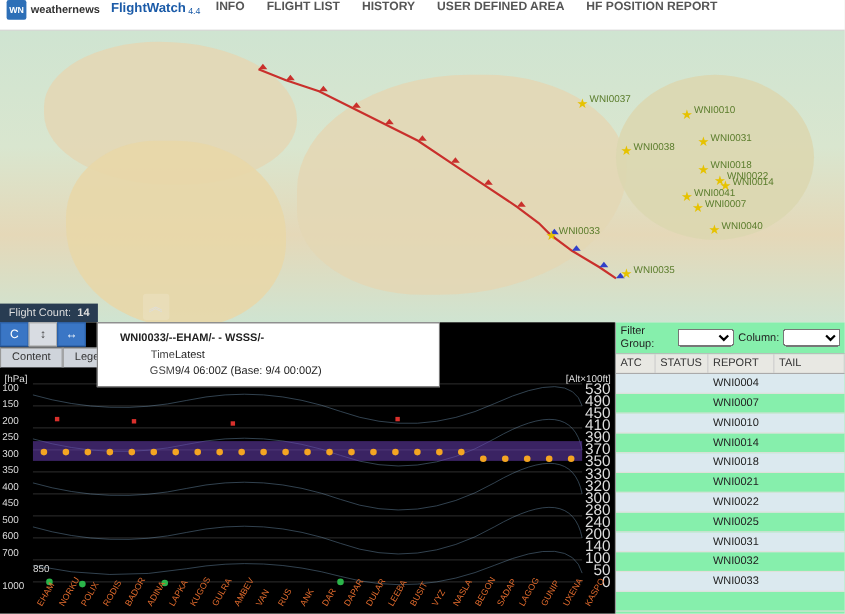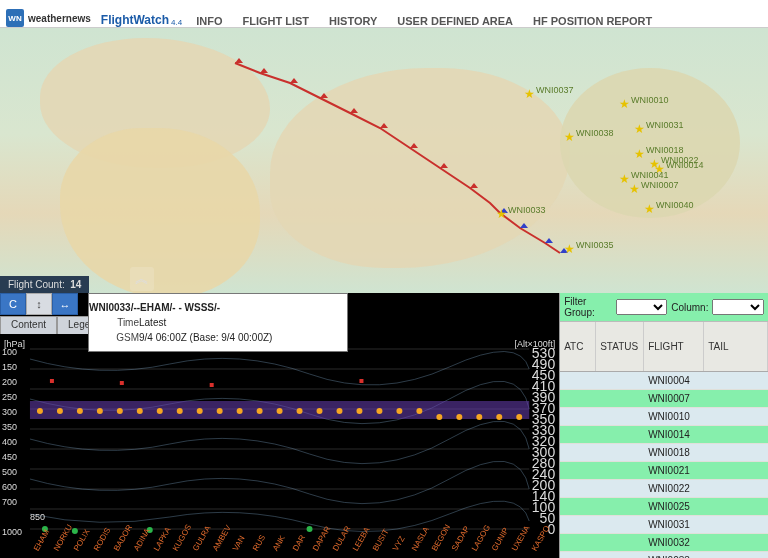--- a/index.html
+++ b/index.html
@@ -1,18 +1,18 @@
 <!DOCTYPE html>
 <html><head>
 <meta charset="utf-8">
 <style>
   * { margin:0; padding:0; box-sizing:border-box; font-family: Arial, Helvetica, sans-serif; }
   body { width:768px; height:558px; background:#e8ece6; overflow:hidden; font-size:11px; color:#222; }
   
-  .topbar { height:28px; background:#fff; border-bottom:1px solid #ccc; display:flex; align-items:flex-end; padding:0 6px; }
+  .topbar { height:28px; background:#fff; border-bottom:1px solid #ccc; display:flex; align-items:flex-start; padding:0 6px; }
   .logo-box { display:flex; align-items:center; margin-right:10px; }
   .logo-sq { width:18px; height:18px; background:#2d6fb7; color:#fff; font-size:8px; font-weight:bold; display:flex; align-items:center; justify-content:center; border-radius:2px; margin-right:4px;}
   .logo-txt { font-size:10px; color:#333; font-weight:600; }
   .appname { color:#1b5ba8; font-weight:600; font-size:12px; margin-right:2px; }
   .appver  { color:#1b5ba8; font-size:8px; margin-right:14px; margin-top:6px;}
   .navitem { color:#555; font-size:11px; font-weight:600; margin-right:20px; cursor:pointer; }
   
   .map-wrap { position:relative; height:265px; background:linear-gradient(180deg,#cfe4d1 0%, #d9e6cf 40%, #e5d8b8 70%, #cfe4d1 100%); overflow:hidden; }
   .landmass { position:absolute; background:#e3d7b5; opacity:.9; border-radius:40% 50% 60% 40%; }
   .flight-label { position:absolute; font-size:9px; color:#5a7c2b; white-space:nowrap; }
@@ -23,36 +23,36 @@
   .chevup { position:absolute; left:130px; bottom:2px; width:24px; height:24px; background:rgba(255,255,255,.15); border-radius:3px; display:flex; align-items:center; justify-content:center; color:#ddd; font-size:14px; cursor:pointer;}
   
   .lower { display:flex; height:265px; }
   
   .chart-panel { width:560px; background:#000; position:relative; color:#ccc; font-size:9px; }
   .ctl-row { height:22px; display:flex; align-items:stretch; }
   .btn-sm { width:26px; background:#3a76c5; color:#fff; border:1px solid #2a5fa6; display:flex; align-items:center; justify-content:center; cursor:pointer; font-size:11px;}
   .btn-sm.gray { background:#d8dce2; color:#444; border:1px solid #aaa;}
   .tabrow { height:18px; display:flex; margin-top:1px;}
   .tab-sm { padding:2px 10px; background:#cfd4db; color:#333; border:1px solid #999; border-bottom:none; font-size:10px; cursor:pointer;}
-  .tooltip-box { position:absolute; left:88px; top:0px; width:260px; background:#fff; color:#222; font-size:10px; padding:6px 0; border:1px solid #777; line-height:1.5; z-index:3;}
+  .tooltip-box { position:absolute; left:88px; top:0px; width:312px; background:#fff; color:#222; font-size:10px; padding:6px 20px; border:1px solid #777; line-height:1.5; z-index:3;}
   .tooltip-box .row { display:flex; }
   .tooltip-box .k { width:50px; color:#444;text-align:right;}
   .chart-body { position:absolute; top:46px; left:0; right:0; bottom:0; }
   .chart-svg { width:100%; height:100%; }
   .y-label { position:absolute; left:2px; font-size:9px; color:#ddd; }
   .y-label-r { position:absolute; right:4px; font-size:14px; color:#ddd; }
   .x-label { position:absolute; bottom:1px; font-size:8px; color:#e06a2c; transform:rotate(-60deg); transform-origin:left top; white-space:nowrap;}
   .axis-title-l { position:absolute; left:4px; top:46px; font-size:9px; color:#ddd;}
   .axis-title-r { position:absolute; right:4px; top:46px; font-size:9px; color:#ddd;}
   
   .table-panel { flex:1; background:#86efac; border-left:1px solid #999; display:flex; flex-direction:column;justify-content:space-between; }
   .filter-row { display:flex; align-items:center; padding:3px 4px; gap:4px; font-size:10px; border-bottom:1px solid #bbb;}
   .filter-row select { font-size:10px; width:60px; height:16px;}
   .grid-head { display:flex; background:#e8e8e3; border-bottom:1px solid #aaa; font-size:10px; color:#333;}
-  .grid-head div { padding:19px 4px; border-right:1px solid #ccc;}
+  .grid-head div { padding:3px 4px; border-right:1px solid #ccc;}
   .c-atc{width:36px;} .c-status{width:48px;} .c-flight{width:60px;} .c-tail{flex:1;}
   .grid-body { overflow-y:auto; flex:1;}
   .grow { display:flex; font-size:10px; height:18px; align-items:center; border-bottom:1px solid #e0e0da;}
   .grow:nth-child(odd){ background:#dbe9ef;}
   .grow div { padding:0 4px; }
 </style>
 </head>
 <body>
 
 <div class="topbar">
@@ -298,21 +298,21 @@
   <div class="table-panel">
     <div class="filter-row">
       <span>Filter Group:</span>
       <select></select>
       <span>Column:</span>
       <select></select>
     </div>
     <div class="grid-head">
       <div class="c-atc">ATC</div>
       <div class="c-status">STATUS</div>
-      <div class="c-flight">FLIGHT</div>
+      <div class="c-flight">REPORT</div>
       <div class="c-tail">TAIL</div>
     </div>
     <div class="grid-body" id="grid-body">
         <div class="grow">
           <div class="c-atc"></div>
           <div class="c-status"></div>
           <div class="c-flight">WNI0004</div>
           <div class="c-tail"></div>
         </div>
         <div class="grow">

